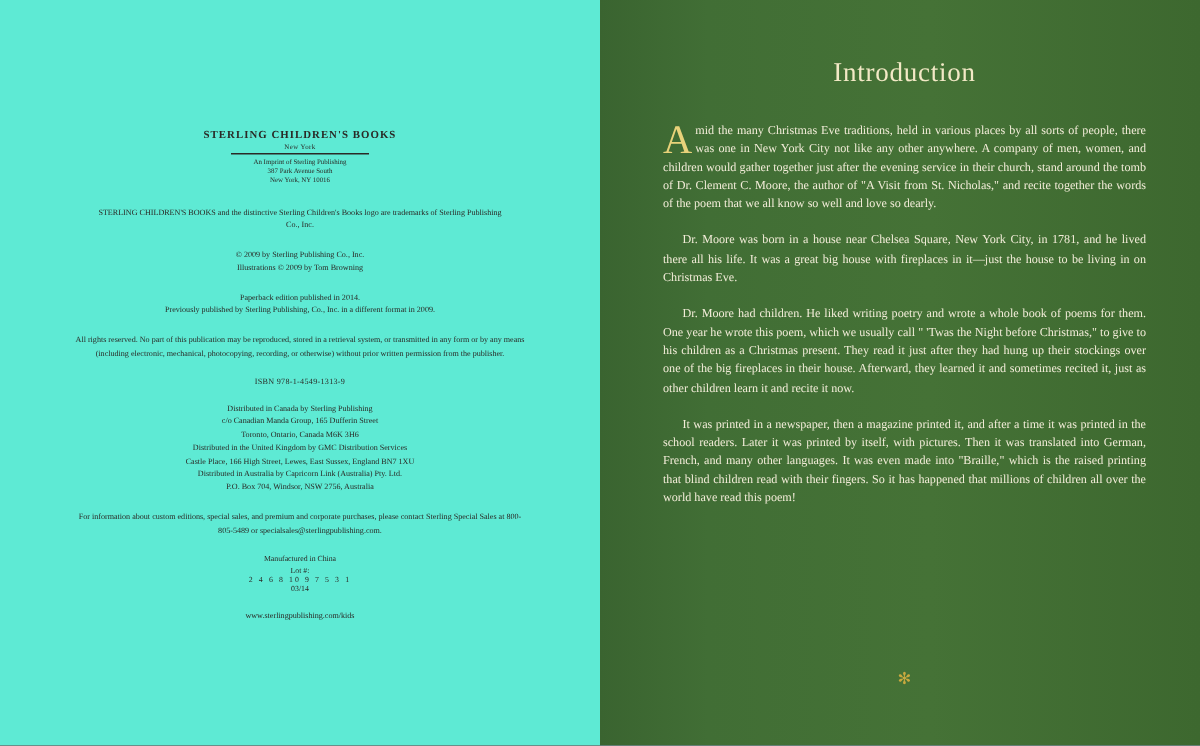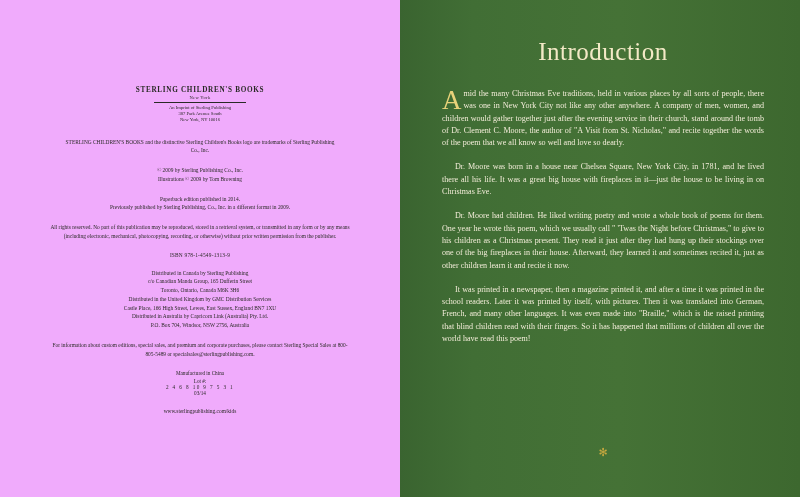--- a/index.html
+++ b/index.html
@@ -16,21 +16,21 @@
     background: #ffffff;
   }
 
   
   .left-page {
     position: absolute;
     left: 0;
     top: 0;
     width: 400px;
     height: 497px;
-    background: #f0abfc;
+    background: #5eead4;
   }
   .left-inner {
     position: absolute;
     left: 40px;
     top: 0;
     width: 320px;
     height: 497px;
     text-align: center;
     color: #2a2a26;
   }
@@ -107,21 +107,21 @@
     position: absolute;
     left: 42px;
     top: 0;
     width: 322px;
     height: 497px;
   }
   .intro-title {
     margin-top: 38px;
     text-align: center;
     color: #f3e9c6;
-    font-size: 25px;
+    font-size: 18px;
     letter-spacing: 0.5px;
     font-family: "Liberation Serif", serif;
   }
   .intro-body {
     margin-top: 22px;
     color: #f2ecd8;
     font-size: 8.1px;
     line-height: 1.52;
     text-align: justify;
   }

